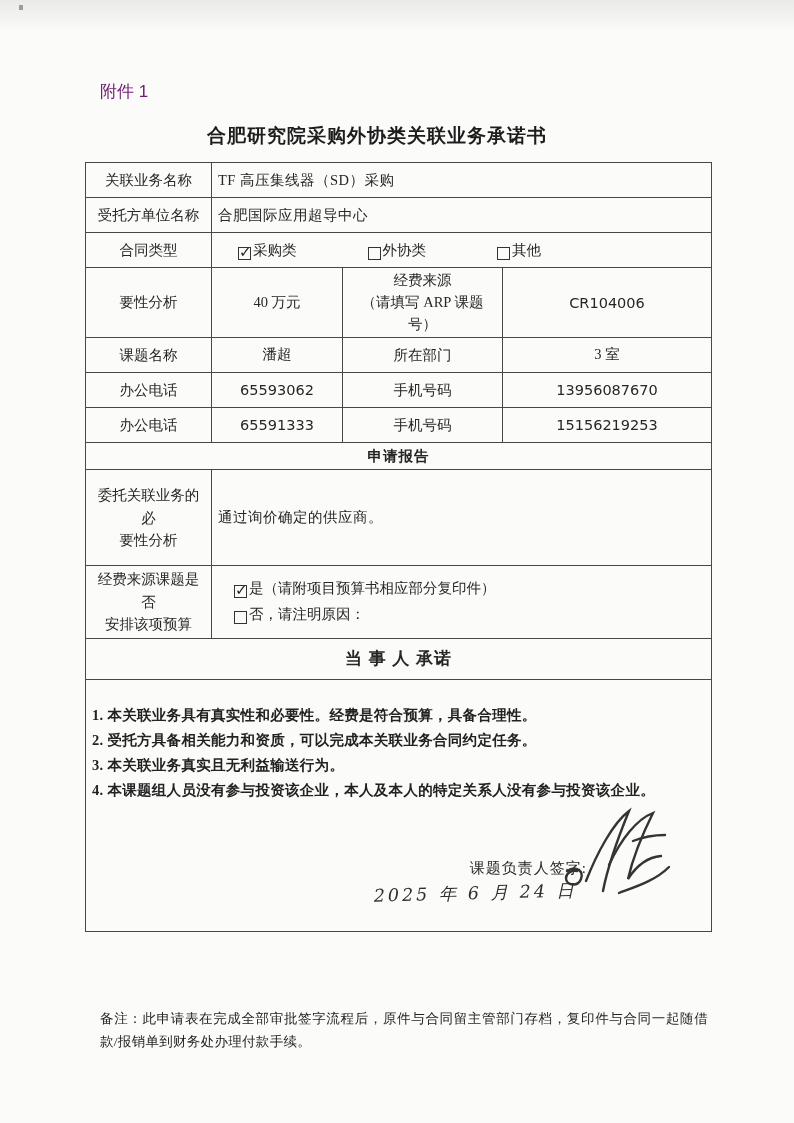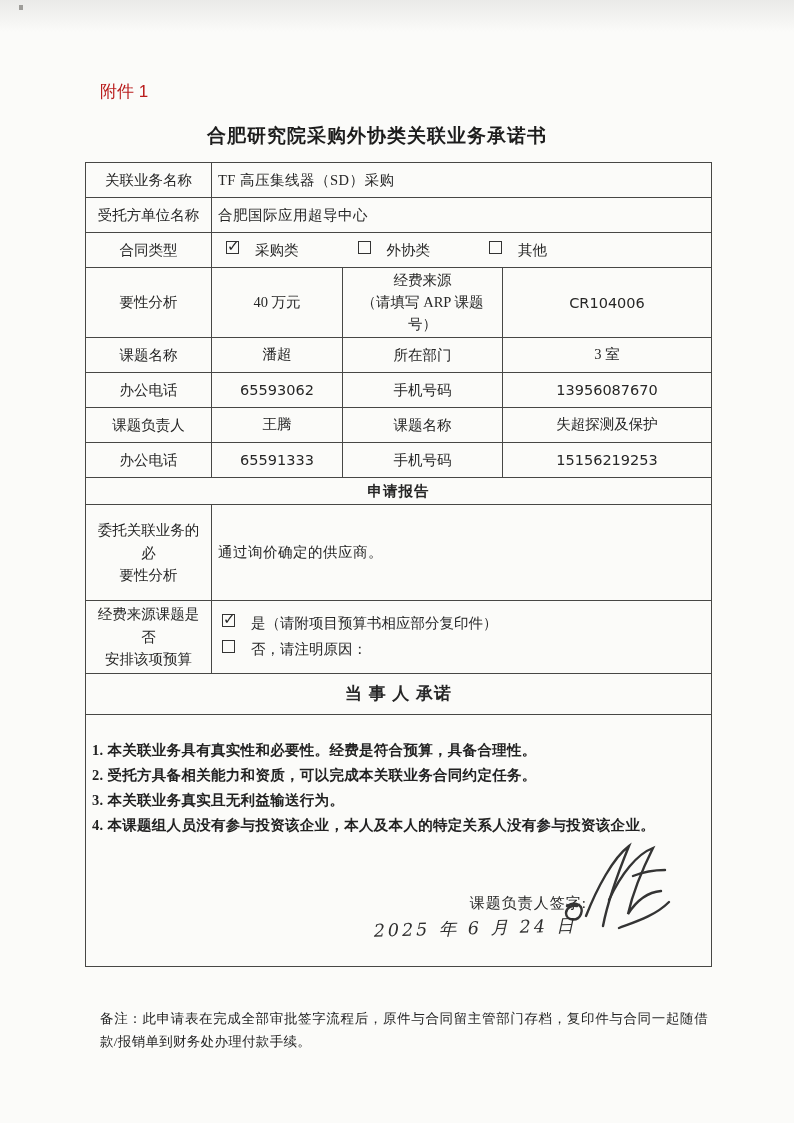--- a/index.html
+++ b/index.html
@@ -20,21 +20,21 @@
     background: linear-gradient(180deg, rgba(190,190,188,0.28), rgba(190,190,188,0.0) 70%);
     pointer-events: none;
   }
   .scan-speck {
     position: absolute; left: 19px; top: 5px; width: 4px; height: 5px;
     background: #8a8884; opacity: .8;
   }
   .attachment {
     position: absolute; left: 100px; top: 80px;
     font-family: "Liberation Sans", sans-serif;
-    font-size: 17px; color: #b91c1c;
+    font-size: 17px; color: #701a75;
   }
   .doc-title {
     position: absolute; left: 0; right: 40px; top: 123px;
     text-align: center;
     font-family: "Liberation Sans", sans-serif;
     font-weight: bold; font-size: 19px; letter-spacing: 1px; color: #1d1d1d;
   }
   table.form {
     position: absolute; left: 85px; top: 162px;
     width: 626px;
@@ -59,21 +59,21 @@
     text-align: center;
     font-family: "Liberation Sans", sans-serif;
     font-weight: bold; font-size: 15px; color: #1c1c1c;
     height: 27px; letter-spacing: 1px;
   }
   td.section-hd.big { height: 41px; font-size: 17px; }
   tr.r-necessity { height: 96px; }
   td.freeform { vertical-align: top; padding: 7px 12px; letter-spacing: .5px; }
   tr.r-budgetq { height: 64px; }
   .chk-row { display: flex; align-items: center; gap: 59px; padding-left: 8px; }
-  .chk-group { display: inline-flex; align-items: flex-start; gap: 16px; }
+  .chk-group { display: inline-flex; align-items: flex-end; gap: 2px; margin-left: 12px; }
   .cbox {
     display: inline-block; width: 13px; height: 13px;
     border: 1.6px solid #333; position: relative; background: transparent;
     flex: 0 0 auto;
   }
   .cbox.checked::after {
     content: "✓";
     position: absolute; left: 0px; top: -5px;
     font-size: 15px; font-weight: bold; color: #222;
     font-family: "DejaVu Sans", sans-serif;
@@ -164,26 +164,20 @@
       <td class="val-center">3 室</td>
     </tr>
 
     <tr class="r-std">
       <td class="lbl">办公电话</td>
       <td class="num">65593062</td>
       <td class="lbl">手机号码</td>
       <td class="num">13956087670</td>
     </tr>
 
-    <tr class="r-std">
-      <td class="lbl">课题负责人</td>
-      <td class="val-center">王腾</td>
-      <td class="lbl">课题名称</td>
-      <td class="val-center">失超探测及保护</td>
-    </tr>
 
     <tr class="r-std">
       <td class="lbl">办公电话</td>
       <td class="num">65591333</td>
       <td class="lbl">手机号码</td>
       <td class="num">15156219253</td>
     </tr>
 
     <tr>
       <td class="section-hd" colspan="4">申请报告</td>

